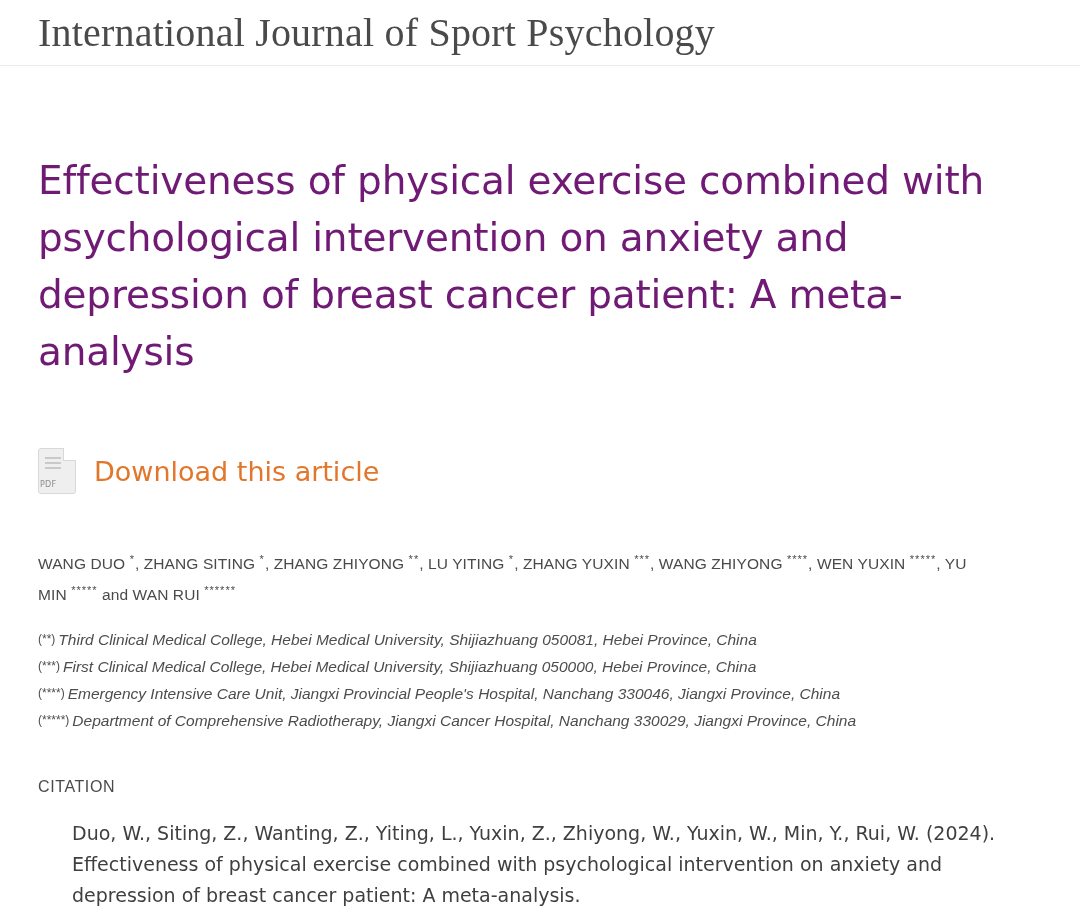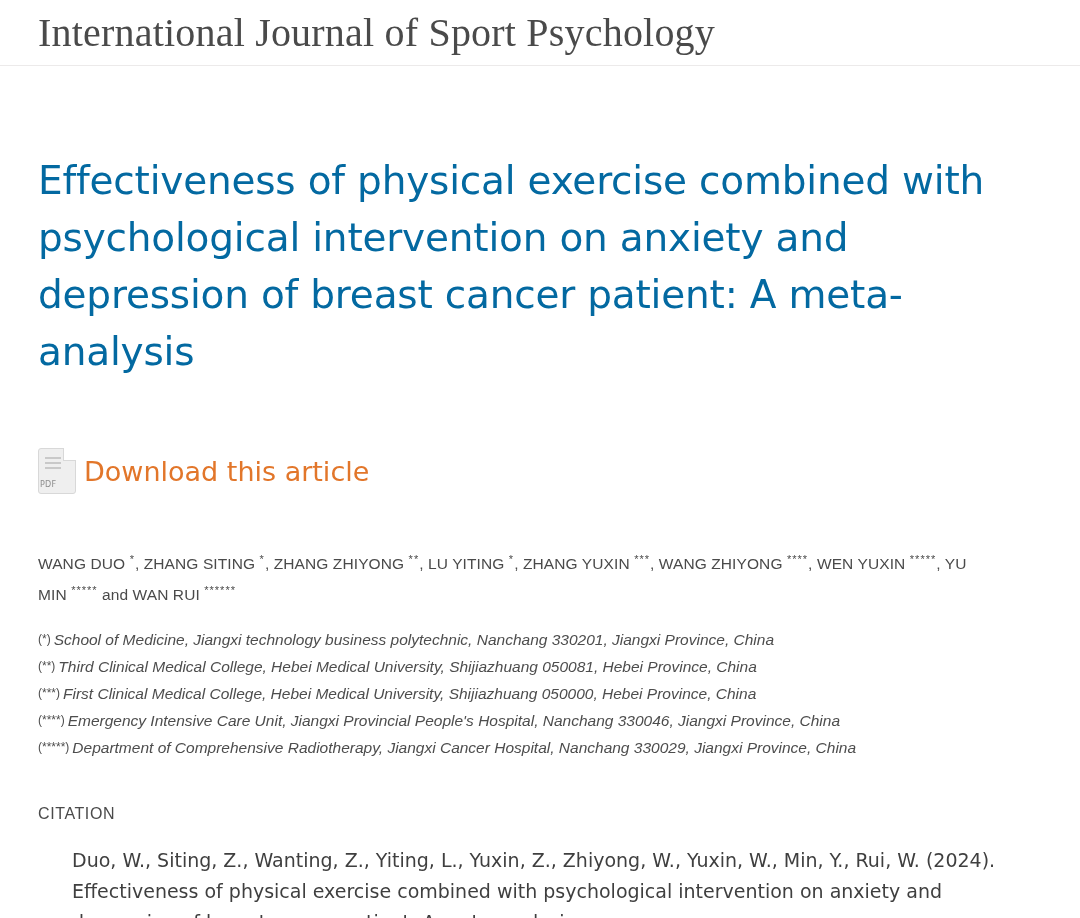--- a/index.html
+++ b/index.html
@@ -46,31 +46,31 @@
     padding: 0 40px 0 38px;
     box-sizing: border-box;
   }
 
   .article-title {
     margin-top: 86px;
     font-family: "DejaVu Sans", sans-serif;
     font-size: 39px;
     line-height: 57px;
     font-weight: 400;
-    color: #0369a1;
+    color: #701a75;
     max-width: 960px;
     letter-spacing: -0.2px;
   }
 
   
   .download-row {
     margin-top: 68px;
     display: flex;
     align-items: center;
-    gap: 8px;
+    gap: 18px;
   }
   .pdf-icon {
     width: 38px;
     height: 46px;
     position: relative;
     flex: 0 0 auto;
   }
   .pdf-icon .sheet {
     position: absolute;
     inset: 0;
@@ -204,21 +204,20 @@
       <span><span>LU YITING</span> <sup>*</sup></span>,
       <span><span>ZHANG YUXIN</span> <sup>***</sup></span>,
       <span><span>WANG ZHIYONG</span> <sup>****</sup></span>,
       <span><span>WEN YUXIN</span> <sup>*****</sup></span>,
       <span><span>YU MIN</span> <sup>*****</sup></span>
       <span class="and">and</span>
       <span><span>WAN RUI</span> <sup>******</sup></span>
     </div>
 
     <div class="affiliations">
-      <div class="affil"><span class="mark">(*)</span><span>School of Medicine, Jiangxi technology business polytechnic, Nanchang 330201, Jiangxi Province, China</span></div>
       <div class="affil"><span class="mark">(**)</span><span>Third Clinical Medical College, Hebei Medical University, Shijiazhuang 050081, Hebei Province, China</span></div>
       <div class="affil"><span class="mark">(***)</span><span>First Clinical Medical College, Hebei Medical University, Shijiazhuang 050000, Hebei Province, China</span></div>
       <div class="affil"><span class="mark">(****)</span><span>Emergency Intensive Care Unit, Jiangxi Provincial People's Hospital, Nanchang 330046, Jiangxi Province, China</span></div>
       <div class="affil"><span class="mark">(*****)</span><span>Department of Comprehensive Radiotherapy, Jiangxi Cancer Hospital, Nanchang 330029, Jiangxi Province, China</span></div>
     </div>
 
     <div class="citation-label">CITATION</div>
 
     <div class="citation-body">
       <span>Duo, W., Siting, Z., Wanting, Z., Yiting, L., Yuxin, Z., Zhiyong, W., Yuxin, W., Min, Y., Rui, W. (2024). Effectiveness of physical exercise combined with psychological intervention on anxiety and depression of breast cancer patient: A meta-analysis. </span>

